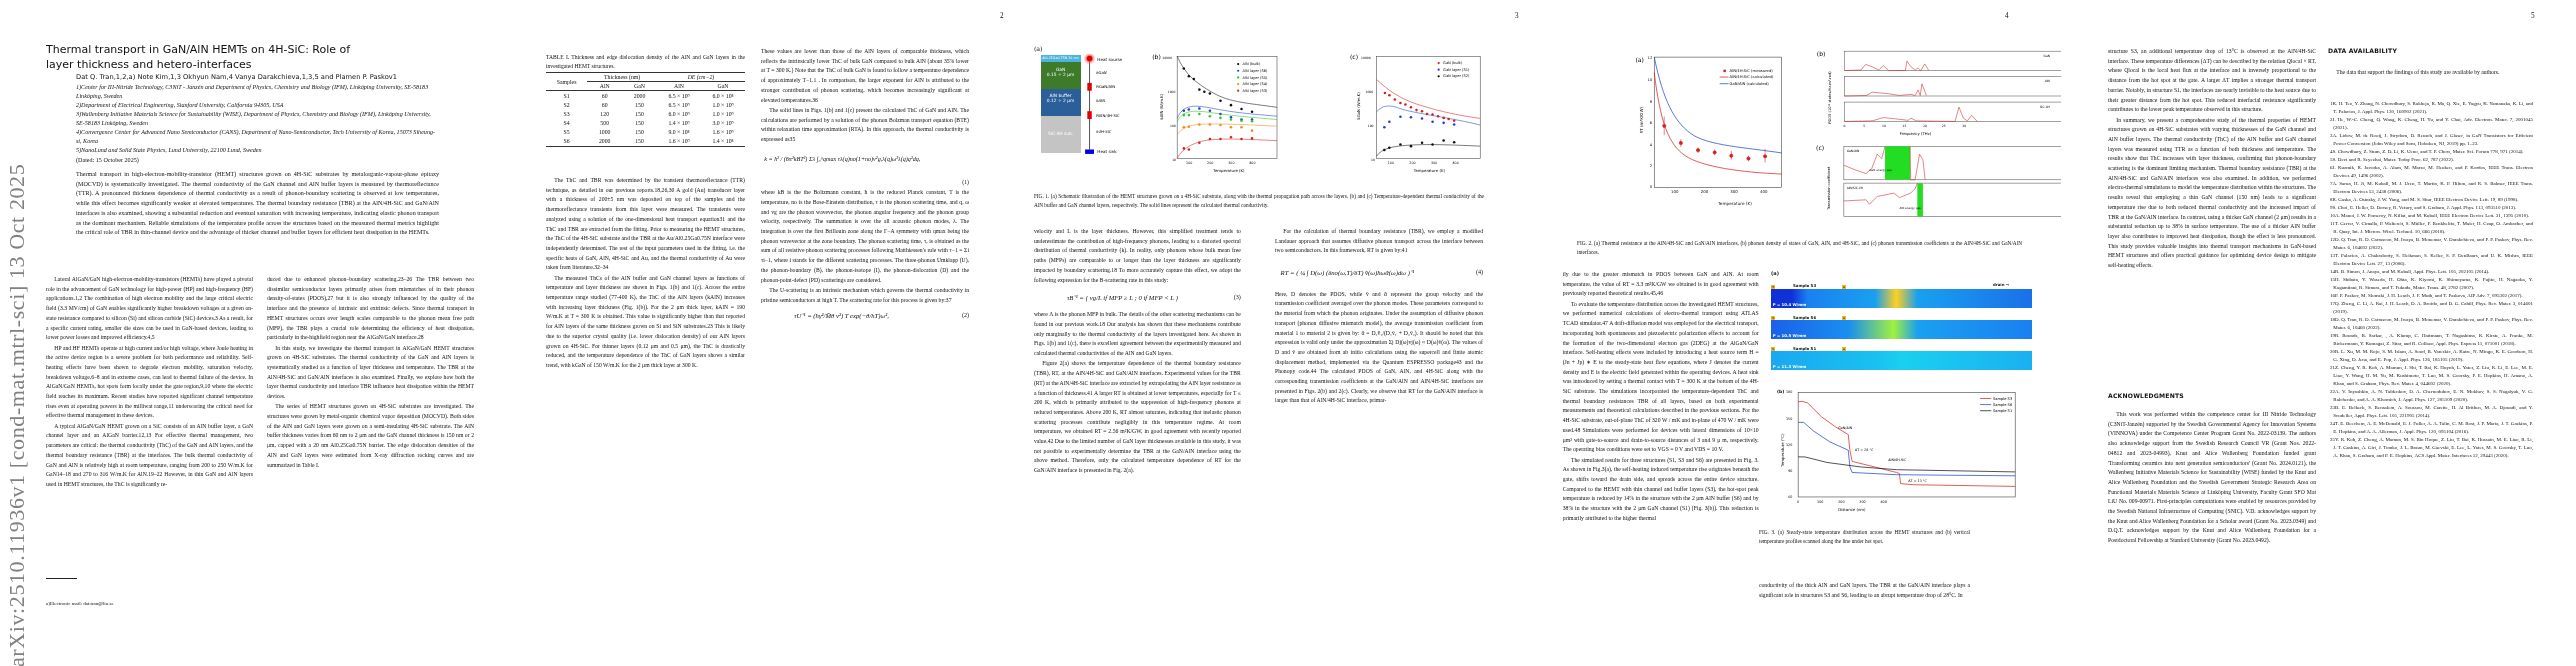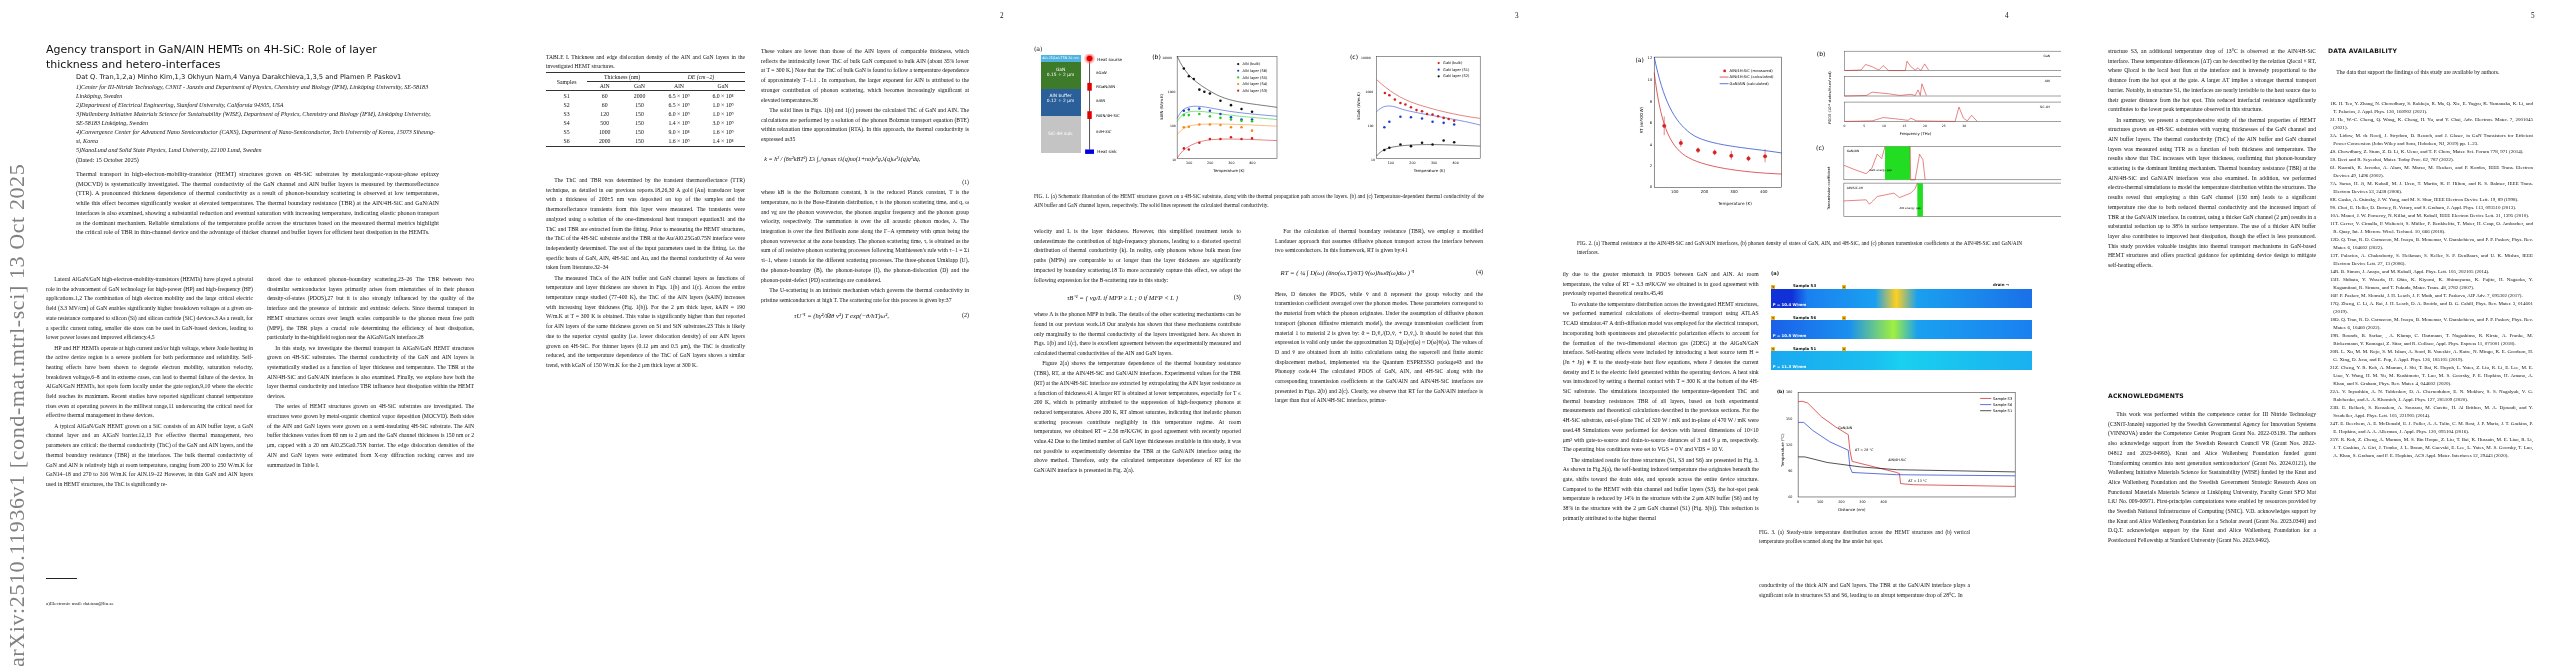--- a/index.html
+++ b/index.html
@@ -29,22 +29,22 @@
   .refs .ref { padding-left: 3.3px; text-indent: -3.3px; margin-bottom: 0; }
   .eq { position: absolute; font-size: 6.7px; font-style: italic; white-space: nowrap; }
   .eqn { position: absolute; font-size: 6.1px; }
   svg text { font-family: "DejaVu Sans", sans-serif; }
 </style>
 </head>
 <body>
 
 <div class="page" style="left:0;">
   <div class="arxiv">arXiv:2510.11936v1  [cond-mat.mtrl-sci]  13 Oct 2025</div>
-  <h1 class="title">Agency transport in GaN/AlN HEMTs on 4H-SiC: Role of layer thickness and hetero-interfaces</h1>
-  <div class="authors">Dat Q. Tran,1,2,a) Minho Kim,1,3 Okhyun Nam,4 Vanya Darakchieva,1,3,5 and Plamen P. Paskov1</div>
+  <h1 class="title">Thermal transport in GaN/AlN HEMTs on 4H-SiC: Role of layer thickness and hetero-interfaces</h1>
+  <div class="authors">Dat Q. Tran,1,2,a) Note Kim,1,3 Okhyun Nam,4 Vanya Darakchieva,1,3,5 and Plamen P. Paskov1</div>
   <div class="affils">
     <div>1)Center for III-Nitride Technology, C3NiT - Janzén and Department of Physics, Chemistry and Biology (IFM), Linköping University, SE-58183 Linköping, Sweden</div>
     <div>2)Department of Electrical Engineering, Stanford University, California 94305, USA</div>
     <div>3)Wallenberg Initiative Materials Science for Sustainability (WISE), Department of Physics, Chemistry and Biology (IFM), Linköping University, SE-58183 Linköping, Sweden</div>
     <div>4)Convergence Center for Advanced Nano Semiconductor (CANS), Department of Nano-Semiconductor, Tech University of Korea, 15073 Siheung-si, Korea</div>
     <div>5)NanoLund and Solid State Physics, Lund University, 22100 Lund, Sweden</div>
   </div>
   <div class="dated">(Dated: 15 October 2025)</div>
   <div class="abstract">Thermal transport in high-electron-mobility-transistor (HEMT) structures grown on 4H-SiC substrates by metalorganic-vapour-phase epitaxy (MOCVD) is systematically investigated. The thermal conductivity of the GaN channel and AlN buffer layers is measured by thermoreflectance (TTR). A pronounced thickness dependence of thermal conductivity as a result of phonon-boundary scattering is observed at low temperatures, while this effect becomes significantly weaker at elevated temperatures. The thermal boundary resistance (TBR) at the AlN/4H-SiC and GaN/AlN interfaces is also examined, showing a substantial reduction and eventual saturation with increasing temperature, indicating elastic phonon transport as the dominant mechanism. Reliable simulations of the temperature profile across the structures based on the measured thermal metrics highlight the critical role of TBR in thin-channel device and the advantage of thicker channel and buffer layers for efficient heat dissipation in the HEMTs.</div>
   <div class="col" style="left:46px; top:275px; width:207px;">

